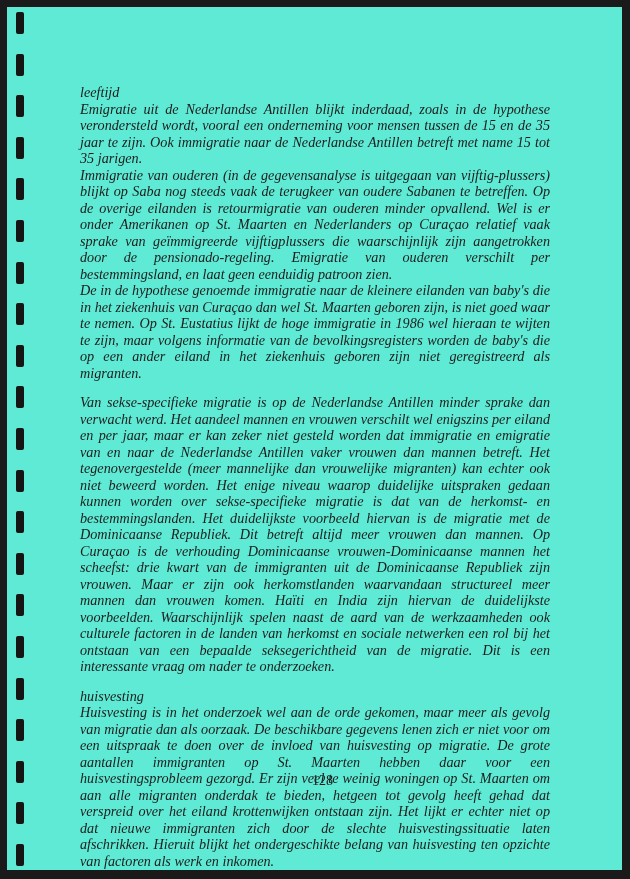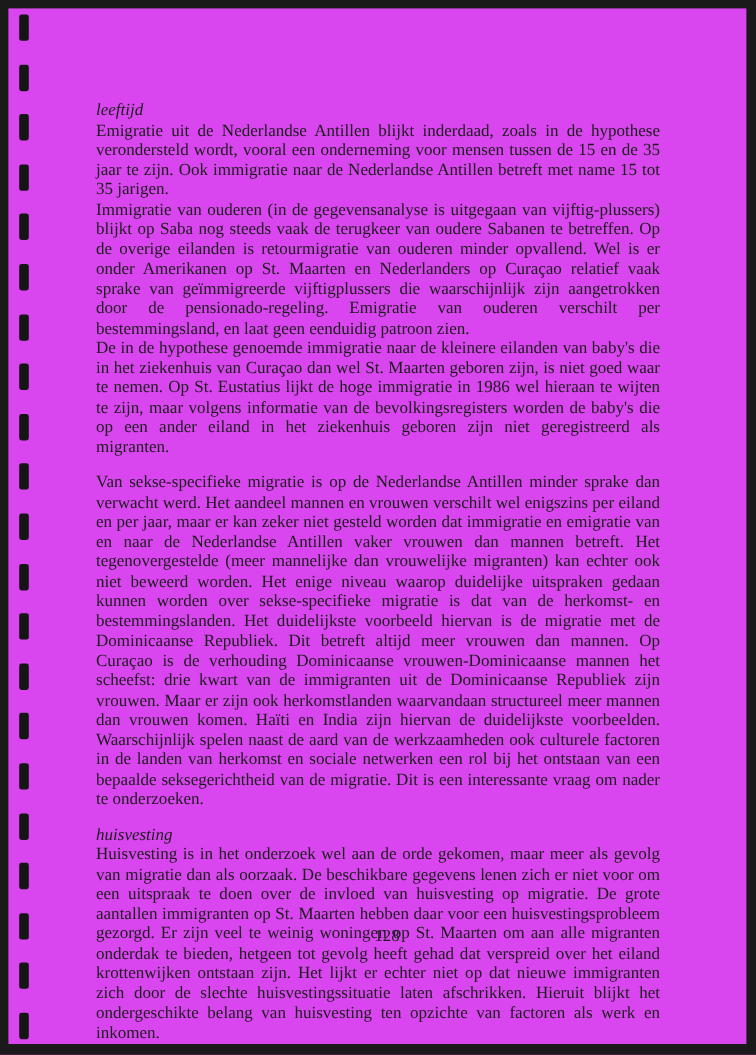--- a/index.html
+++ b/index.html
@@ -12,21 +12,21 @@
       background: #1a1a1a;
       position: relative;
       overflow: hidden;
     }
     .paper {
       position: absolute;
       left: 7px;
       top: 7px;
       width: 615px;
       height: 863px;
-      background: #d946ef;
+      background: #5eead4;
     }
     .holes {
       position: absolute;
       left: 9px;
       top: 5px;
       width: 10px;
       height: 860px;
     }
     .hole {
       position: absolute;
@@ -47,20 +47,21 @@
       color: #1c1c1c;
     }
     .heading {
       font-style: italic;
       margin: 0;
     }
     .para {
       margin: 0;
       text-align: justify;
       hyphens: manual;
+      font-style: italic;
     }
     .section {
       margin: 0;
     }
     .section + .section {
       margin-top: 13px;
     }
     .page-number {
       position: absolute;
       left: 305px;

